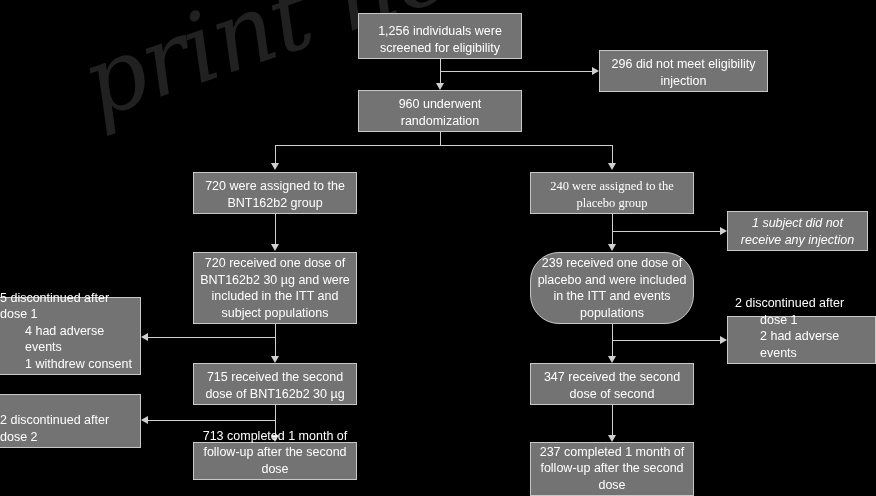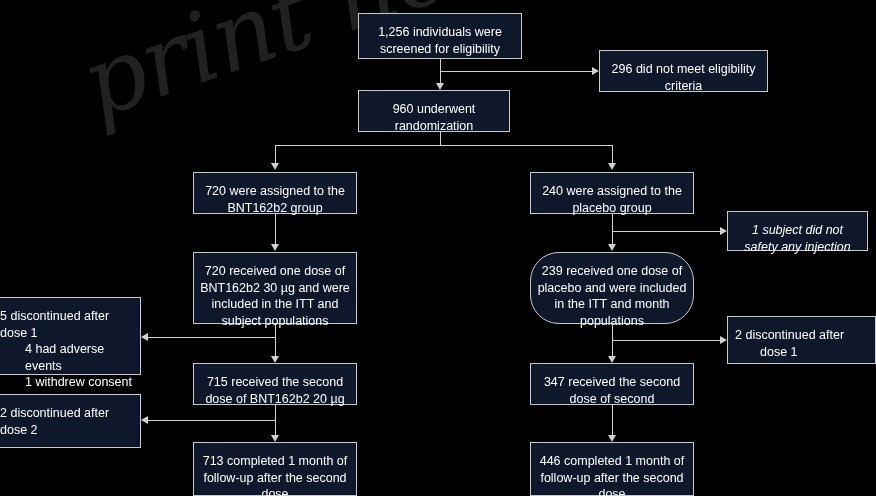--- a/index.html
+++ b/index.html
@@ -32,29 +32,29 @@
     pointer-events:none;
     user-select:none;
     letter-spacing:-1px;
   }
 
   
   .node{
     position:absolute;
     box-sizing:border-box;
     border:1px solid #c8c8c8;
-    background:#0f172a;
+    background:#737373;
     color:#ffffff;
     display:flex;
-    align-items:flex-start;
+    align-items:flex-end;
     justify-content:center;
     text-align:center;
     font-size:12.5px;
     line-height:16.5px;
-    padding:10px 6px;
+    padding:2px 6px;
     z-index:3;
   }
   .node.left-align{
     justify-content:flex-start;
     text-align:left;
     padding-left:7px;
   }
   .node .txt{width:100%;}
   .indent{display:block;padding-left:17px;margin-left:8px;}
 
@@ -104,81 +104,81 @@
 
   <div class="ln vln" style="left:440px;top:59px;height:26px;"></div>
   <div class="arrow arrow-down" style="left:436px;top:83px;"></div>
 
   <div class="ln hln" style="left:440px;top:71px;width:156px;"></div>
   <div class="arrow arrow-right" style="left:592px;top:67px;"></div>
 
   <div class="node" style="left:599px;top:50px;width:169px;height:42px;">
     <div class="txt">
       <span>296 did not meet eligibility</span><br>
-      <span>criteria</span>
-    </div>
-  </div>
-
-  <div class="node" style="left:358px;top:90px;width:152px;height:42px;">
+      <span>injection</span>
+    </div>
+  </div>
+
+  <div class="node" style="left:358px;top:90px;width:164px;height:42px;">
     <div class="txt">
       <span>960 underwent</span><br>
       <span>randomization</span>
     </div>
   </div>
 
   <div class="ln vln" style="left:440px;top:132px;height:14px;"></div>
   <div class="ln hln" style="left:275px;top:145px;width:338px;"></div>
   <div class="ln vln" style="left:275px;top:145px;height:20px;"></div>
   <div class="arrow arrow-down" style="left:271px;top:163px;"></div>
   <div class="ln vln" style="left:612px;top:145px;height:20px;"></div>
   <div class="arrow arrow-down" style="left:608px;top:163px;"></div>
 
   <div class="node" style="left:193px;top:172px;width:164px;height:42px;">
     <div class="txt">
       <span>720 were assigned to the</span><br>
       <span>BNT162b2 group</span>
     </div>
   </div>
 
-  <div class="node" style="left:530px;top:172px;width:164px;height:42px;">
+  <div class="node" style="left:530px;top:172px;width:164px;height:42px;font-family:Liberation Serif, serif;">
     <div class="txt">
       <span>240 were assigned to the</span><br>
       <span>placebo group</span>
     </div>
   </div>
 
   <div class="ln vln" style="left:275px;top:214px;height:32px;"></div>
   <div class="arrow arrow-down" style="left:271px;top:244px;"></div>
 
   <div class="ln vln" style="left:612px;top:214px;height:32px;"></div>
   <div class="arrow arrow-down" style="left:608px;top:244px;"></div>
   <div class="ln hln" style="left:612px;top:231px;width:112px;"></div>
   <div class="arrow arrow-right" style="left:720px;top:227px;"></div>
 
   <div class="node" style="left:727px;top:211px;width:141px;height:40px;font-style:italic;">
     <div class="txt">
       <span>1 subject did not</span><br>
-      <span>safety any injection</span>
+      <span>receive any injection</span>
     </div>
   </div>
 
   <div class="node" style="left:193px;top:252px;width:164px;height:72px;">
     <div class="txt">
       <span>720 received one dose of</span><br>
       <span>BNT162b2 30 µg and were</span><br>
       <span>included in the ITT and</span><br>
       <span>subject populations</span>
     </div>
   </div>
 
   <div class="node" style="left:530px;top:252px;width:164px;height:72px;border-radius:29px;">
     <div class="txt">
       <span>239 received one dose of</span><br>
       <span>placebo and were included</span><br>
-      <span>in the ITT and month</span><br>
+      <span>in the ITT and events</span><br>
       <span>populations</span>
     </div>
   </div>
 
   <div class="ln vln" style="left:275px;top:324px;height:34px;"></div>
   <div class="arrow arrow-down" style="left:271px;top:356px;"></div>
   <div class="ln hln" style="left:148px;top:337px;width:127px;"></div>
   <div class="arrow arrow-left" style="left:141px;top:333px;"></div>
 
   <div class="node left-align" style="left:-8px;top:297px;width:149px;height:78px;">
@@ -192,27 +192,28 @@
 
   <div class="ln vln" style="left:612px;top:324px;height:34px;"></div>
   <div class="arrow arrow-down" style="left:608px;top:356px;"></div>
   <div class="ln hln" style="left:612px;top:340px;width:112px;"></div>
   <div class="arrow arrow-right" style="left:720px;top:336px;"></div>
 
   <div class="node left-align" style="left:727px;top:316px;width:149px;height:48px;">
     <div class="txt">
       <span>2 discontinued after</span>
       <span class="indent">dose 1</span>
+      <span class="indent">2 had adverse events</span>
     </div>
   </div>
 
   <div class="node" style="left:193px;top:363px;width:164px;height:42px;">
     <div class="txt">
       <span>715 received the second</span><br>
-      <span>dose of BNT162b2 20 µg</span>
+      <span>dose of BNT162b2 30 µg</span>
     </div>
   </div>
 
   <div class="node" style="left:530px;top:363px;width:164px;height:42px;">
     <div class="txt">
       <span>347 received the second</span><br>
       <span>dose of second</span>
     </div>
   </div>
 
@@ -224,29 +225,29 @@
   <div class="node left-align" style="left:-8px;top:394px;width:149px;height:54px;">
     <div class="txt">
       <span>2 discontinued after</span><br>
       <span>dose 2</span>
     </div>
   </div>
 
   <div class="ln vln" style="left:612px;top:405px;height:32px;"></div>
   <div class="arrow arrow-down" style="left:608px;top:435px;"></div>
 
-  <div class="node" style="left:193px;top:442px;width:164px;height:54px;">
+  <div class="node" style="left:193px;top:442px;width:164px;height:38px;">
     <div class="txt">
       <span>713 completed 1 month of</span><br>
       <span>follow-up after the second</span><br>
       <span>dose</span>
     </div>
   </div>
 
   <div class="node" style="left:530px;top:442px;width:164px;height:54px;">
     <div class="txt">
-      <span>446 completed 1 month of</span><br>
+      <span>237 completed 1 month of</span><br>
       <span>follow-up after the second</span><br>
       <span>dose</span>
     </div>
   </div>
 
 </div>
 
 </body></html>

